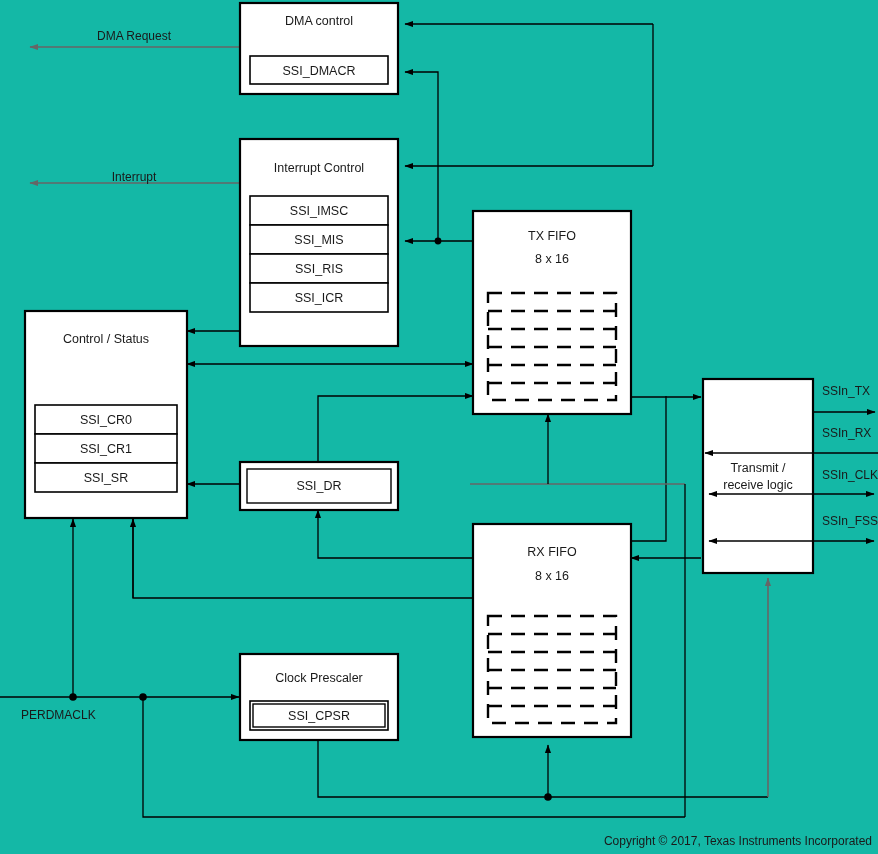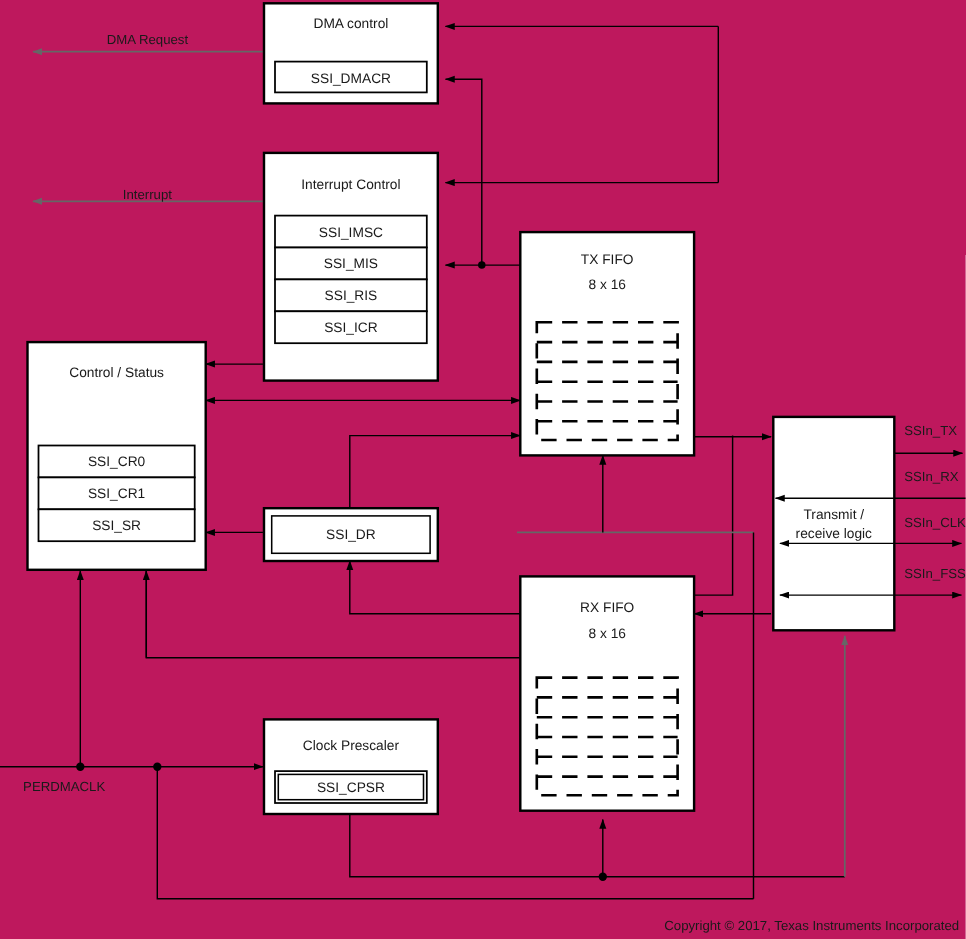--- a/index.html
+++ b/index.html
@@ -7,21 +7,21 @@
     padding: 0;
     background: #ffffff;
   }
   body {
     font-family: "Liberation Sans", sans-serif;
   }
   #stage {
     position: relative;
     width: 878px;
     height: 854px;
-    background: #be185d;
+    background: #14b8a6;
     overflow: hidden;
   }
   svg.diagram {
     position: absolute;
     left: 0;
     top: 0;
     width: 878px;
     height: 854px;
   }
   .blk-title, .reg-label, .sig-label, .fifo-sub, .copy {

